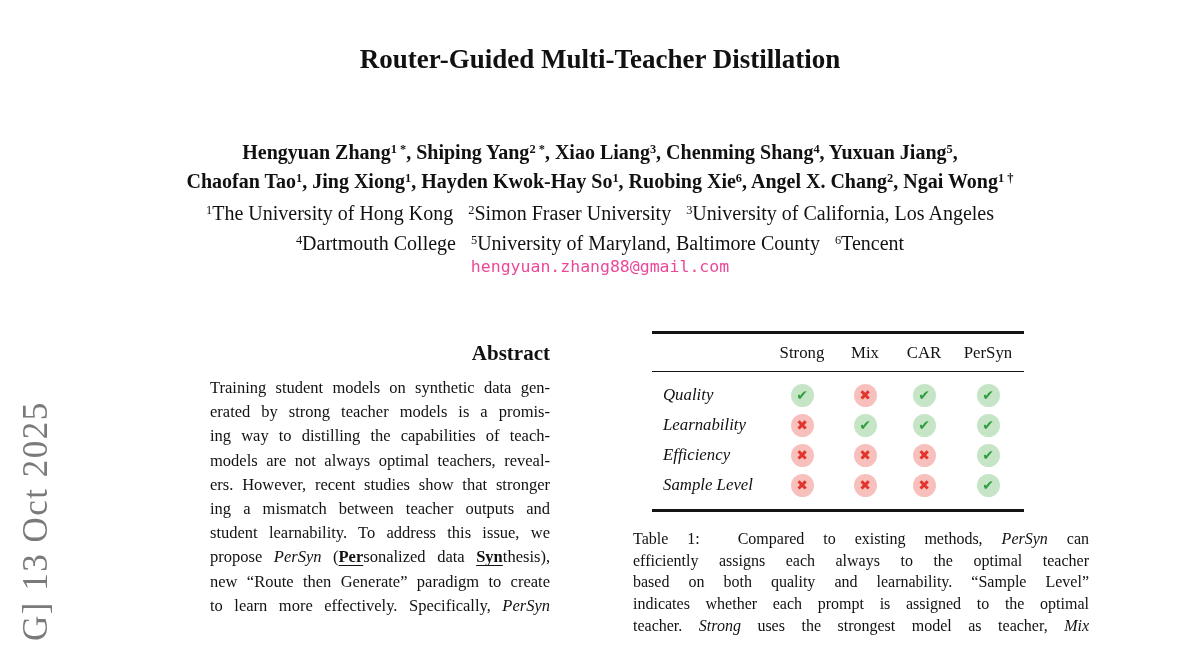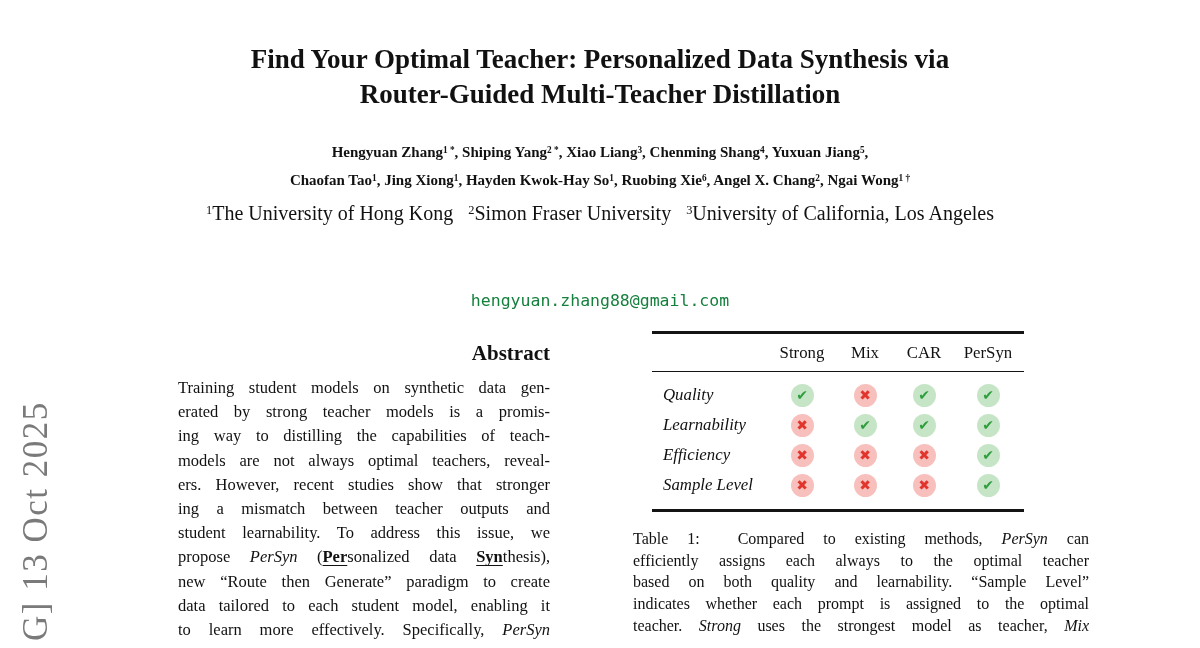--- a/index.html
+++ b/index.html
@@ -3,36 +3,36 @@
 <meta charset="utf-8">
 <style>
   html,body{margin:0;padding:0;}
   body{
     width:1200px;height:648px;overflow:hidden;background:#ffffff;
     font-family:"Liberation Serif",serif;color:#111;position:relative;
   }
   .title{position:absolute;top:42px;left:0;width:1200px;text-align:center;
     font-weight:bold;font-size:27px;line-height:35px;}
   .authors{position:absolute;top:139px;left:0;width:1200px;text-align:center;
-    font-weight:bold;font-size:15px;line-height:26px;}
+    font-weight:bold;font-size:20px;line-height:26px;}
   .affils{position:absolute;top:200px;left:0;width:1200px;text-align:center;
     font-size:20px;line-height:26.5px;}
   .aff-item{margin-right:15px;}
   .aff-item:last-child{margin-right:0;font-family:Liberation Serif, serif;}
   .sup{font-size:62%;position:relative;top:-0.45em;}
   .email{position:absolute;top:257px;left:0;width:1200px;text-align:center;
-    font-family:"DejaVu Sans Mono",monospace;font-size:16.5px;color:#15803d;margin-top:34px;}
+    font-family:"DejaVu Sans Mono",monospace;font-size:16.5px;color:#ec4899;}
   .watermark{position:absolute;left:16px;top:641px;transform-origin:0 0;
     transform:rotate(-90deg);font-size:35px;letter-spacing:1.5px;white-space:nowrap;
     font-family:"Liberation Serif",serif;}
   .abs-col{position:absolute;left:178px;top:340px;width:372px;}
   .abs-head{text-align:right;font-weight:bold;font-size:21px;line-height:26px;}
   .abs-lines{margin-top:10px;font-size:16.5px;}
   .jline{text-align:justify;text-align-last:justify;line-height:24.2px;height:24.2px;
-    white-space:nowrap;}
+    white-space:nowrap;margin-left:32px;}
   .s-i{font-style:italic;}
   .s-bu{font-weight:bold;text-decoration:underline;text-underline-offset:3px;}
   .t1{position:absolute;left:652px;top:331px;width:372px;}
   .rule-thick{border-top:3px solid #141414;}
   .rule-thin{border-top:1.4px solid #141414;}
   .t1-head,.t1-row{display:grid;grid-template-columns:118px 64px 62px 56px 72px;
     align-items:center;font-size:16.8px;}
   .t1-head{height:37px;}
   .t1-head .cell{text-align:center;}
   .t1-rows{padding:8px 0 9px 0;font-style:italic;}
@@ -43,50 +43,49 @@
     justify-content:center;font-size:14px;font-weight:bold;
     font-family:"DejaVu Sans",sans-serif;line-height:1;}
   .caption{position:absolute;left:633px;top:528px;width:456px;font-size:16px;}
   .cap-line{text-align:justify;text-align-last:justify;line-height:21.7px;height:21.7px;
     white-space:nowrap;}
 </style>
 </head>
 <body>
 
 <div class="title">
-  <div>Find Your Optimal Teacher: Personalized Data Synthesis via</div>
   <div>Router-Guided Multi-Teacher Distillation</div>
 </div>
 
 <div class="authors">
   <div><span><span>Hengyuan Zhang</span><span class="sup">1 *</span><span>, </span></span><span><span>Shiping Yang</span><span class="sup">2 *</span><span>, </span></span><span><span>Xiao Liang</span><span class="sup">3</span><span>, </span></span><span><span>Chenming Shang</span><span class="sup">4</span><span>, </span></span><span><span>Yuxuan Jiang</span><span class="sup">5</span><span>,</span></span></div>
   <div><span><span>Chaofan Tao</span><span class="sup">1</span><span>, </span></span><span><span>Jing Xiong</span><span class="sup">1</span><span>, </span></span><span><span>Hayden Kwok-Hay So</span><span class="sup">1</span><span>, </span></span><span><span>Ruobing Xie</span><span class="sup">6</span><span>, </span></span><span><span>Angel X. Chang</span><span class="sup">2</span><span>, </span></span><span><span>Ngai Wong</span><span class="sup">1 †</span><span></span></span></div>
 </div>
 
 <div class="affils">
   <div><span class="aff-item"><span class="sup">1</span><span>The University of Hong Kong</span></span><span class="aff-item"><span class="sup">2</span><span>Simon Fraser University</span></span><span class="aff-item"><span class="sup">3</span><span>University of California, Los Angeles</span></span></div>
+  <div><span class="aff-item"><span class="sup">4</span><span>Dartmouth College</span></span><span class="aff-item"><span class="sup">5</span><span>University of Maryland, Baltimore County</span></span><span class="aff-item"><span class="sup">6</span><span>Tencent</span></span></div>
 </div>
 
 <div class="email">hengyuan.zhang88@gmail.com</div>
 
 <div class="watermark" style="color: rgb(122, 122, 122);">G] 13 Oct 2025</div>
 
 <div class="abs-col">
   <div class="abs-head">Abstract</div>
   <div class="abs-lines">
       <div class="jline"><span>Training student models on synthetic data gen-</span></div>
       <div class="jline"><span>erated by strong teacher models is a promis-</span></div>
       <div class="jline"><span>ing way to distilling the capabilities of teach-</span></div>
       <div class="jline"><span>models are not always optimal teachers, reveal-</span></div>
       <div class="jline"><span>ers. However, recent studies show that stronger</span></div>
       <div class="jline"><span>ing a mismatch between teacher outputs and</span></div>
       <div class="jline"><span>student learnability. To address this issue, we</span></div>
       <div class="jline"><span>propose </span><span class="s-i">PerSyn</span><span> (</span><span class="s-bu">Per</span><span>sonalized data </span><span class="s-bu">Syn</span><span>thesis),</span></div>
       <div class="jline"><span>new “Route then Generate” paradigm to create</span></div>
-      <div class="jline"><span>data tailored to each student model, enabling it</span></div>
       <div class="jline"><span>to learn more effectively. Specifically, </span><span class="s-i">PerSyn</span></div>
     </div>
 </div>
 
 <div class="t1">
   <div class="rule-thick"></div>
   <div class="t1-head">
       <div class="cell"></div>
       <div class="cell">Strong</div>
       <div class="cell">Mix</div>

